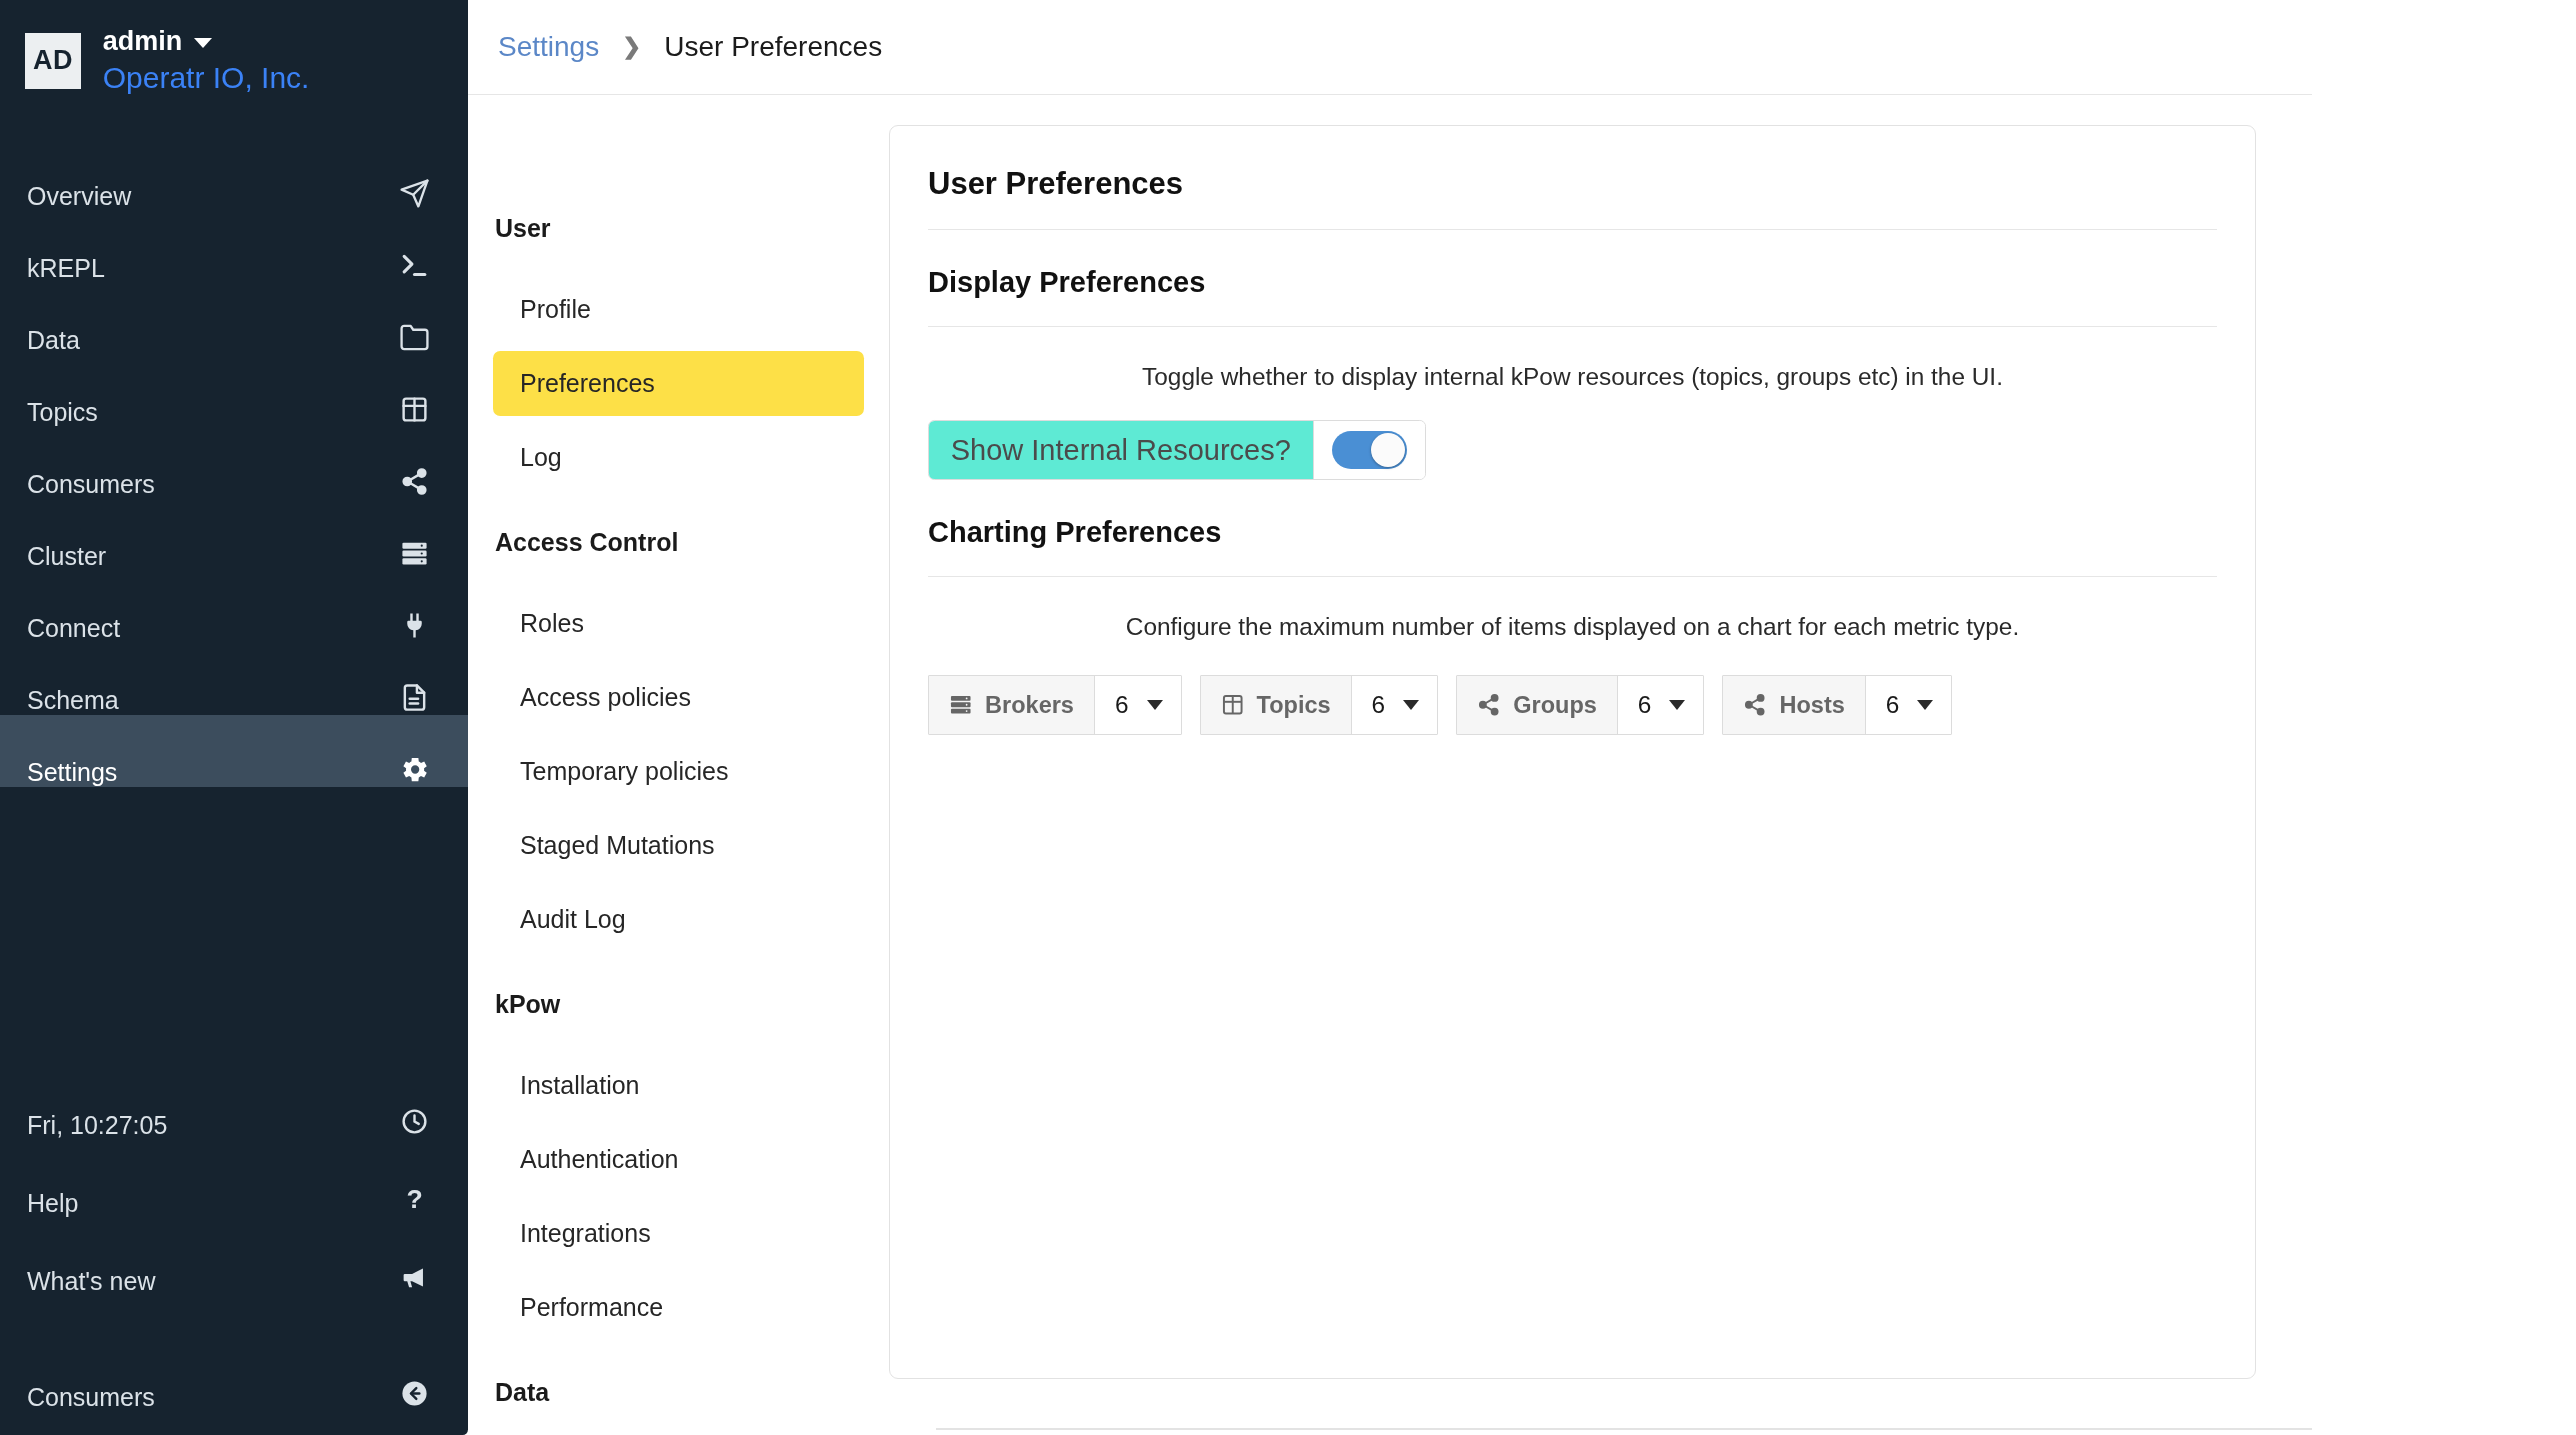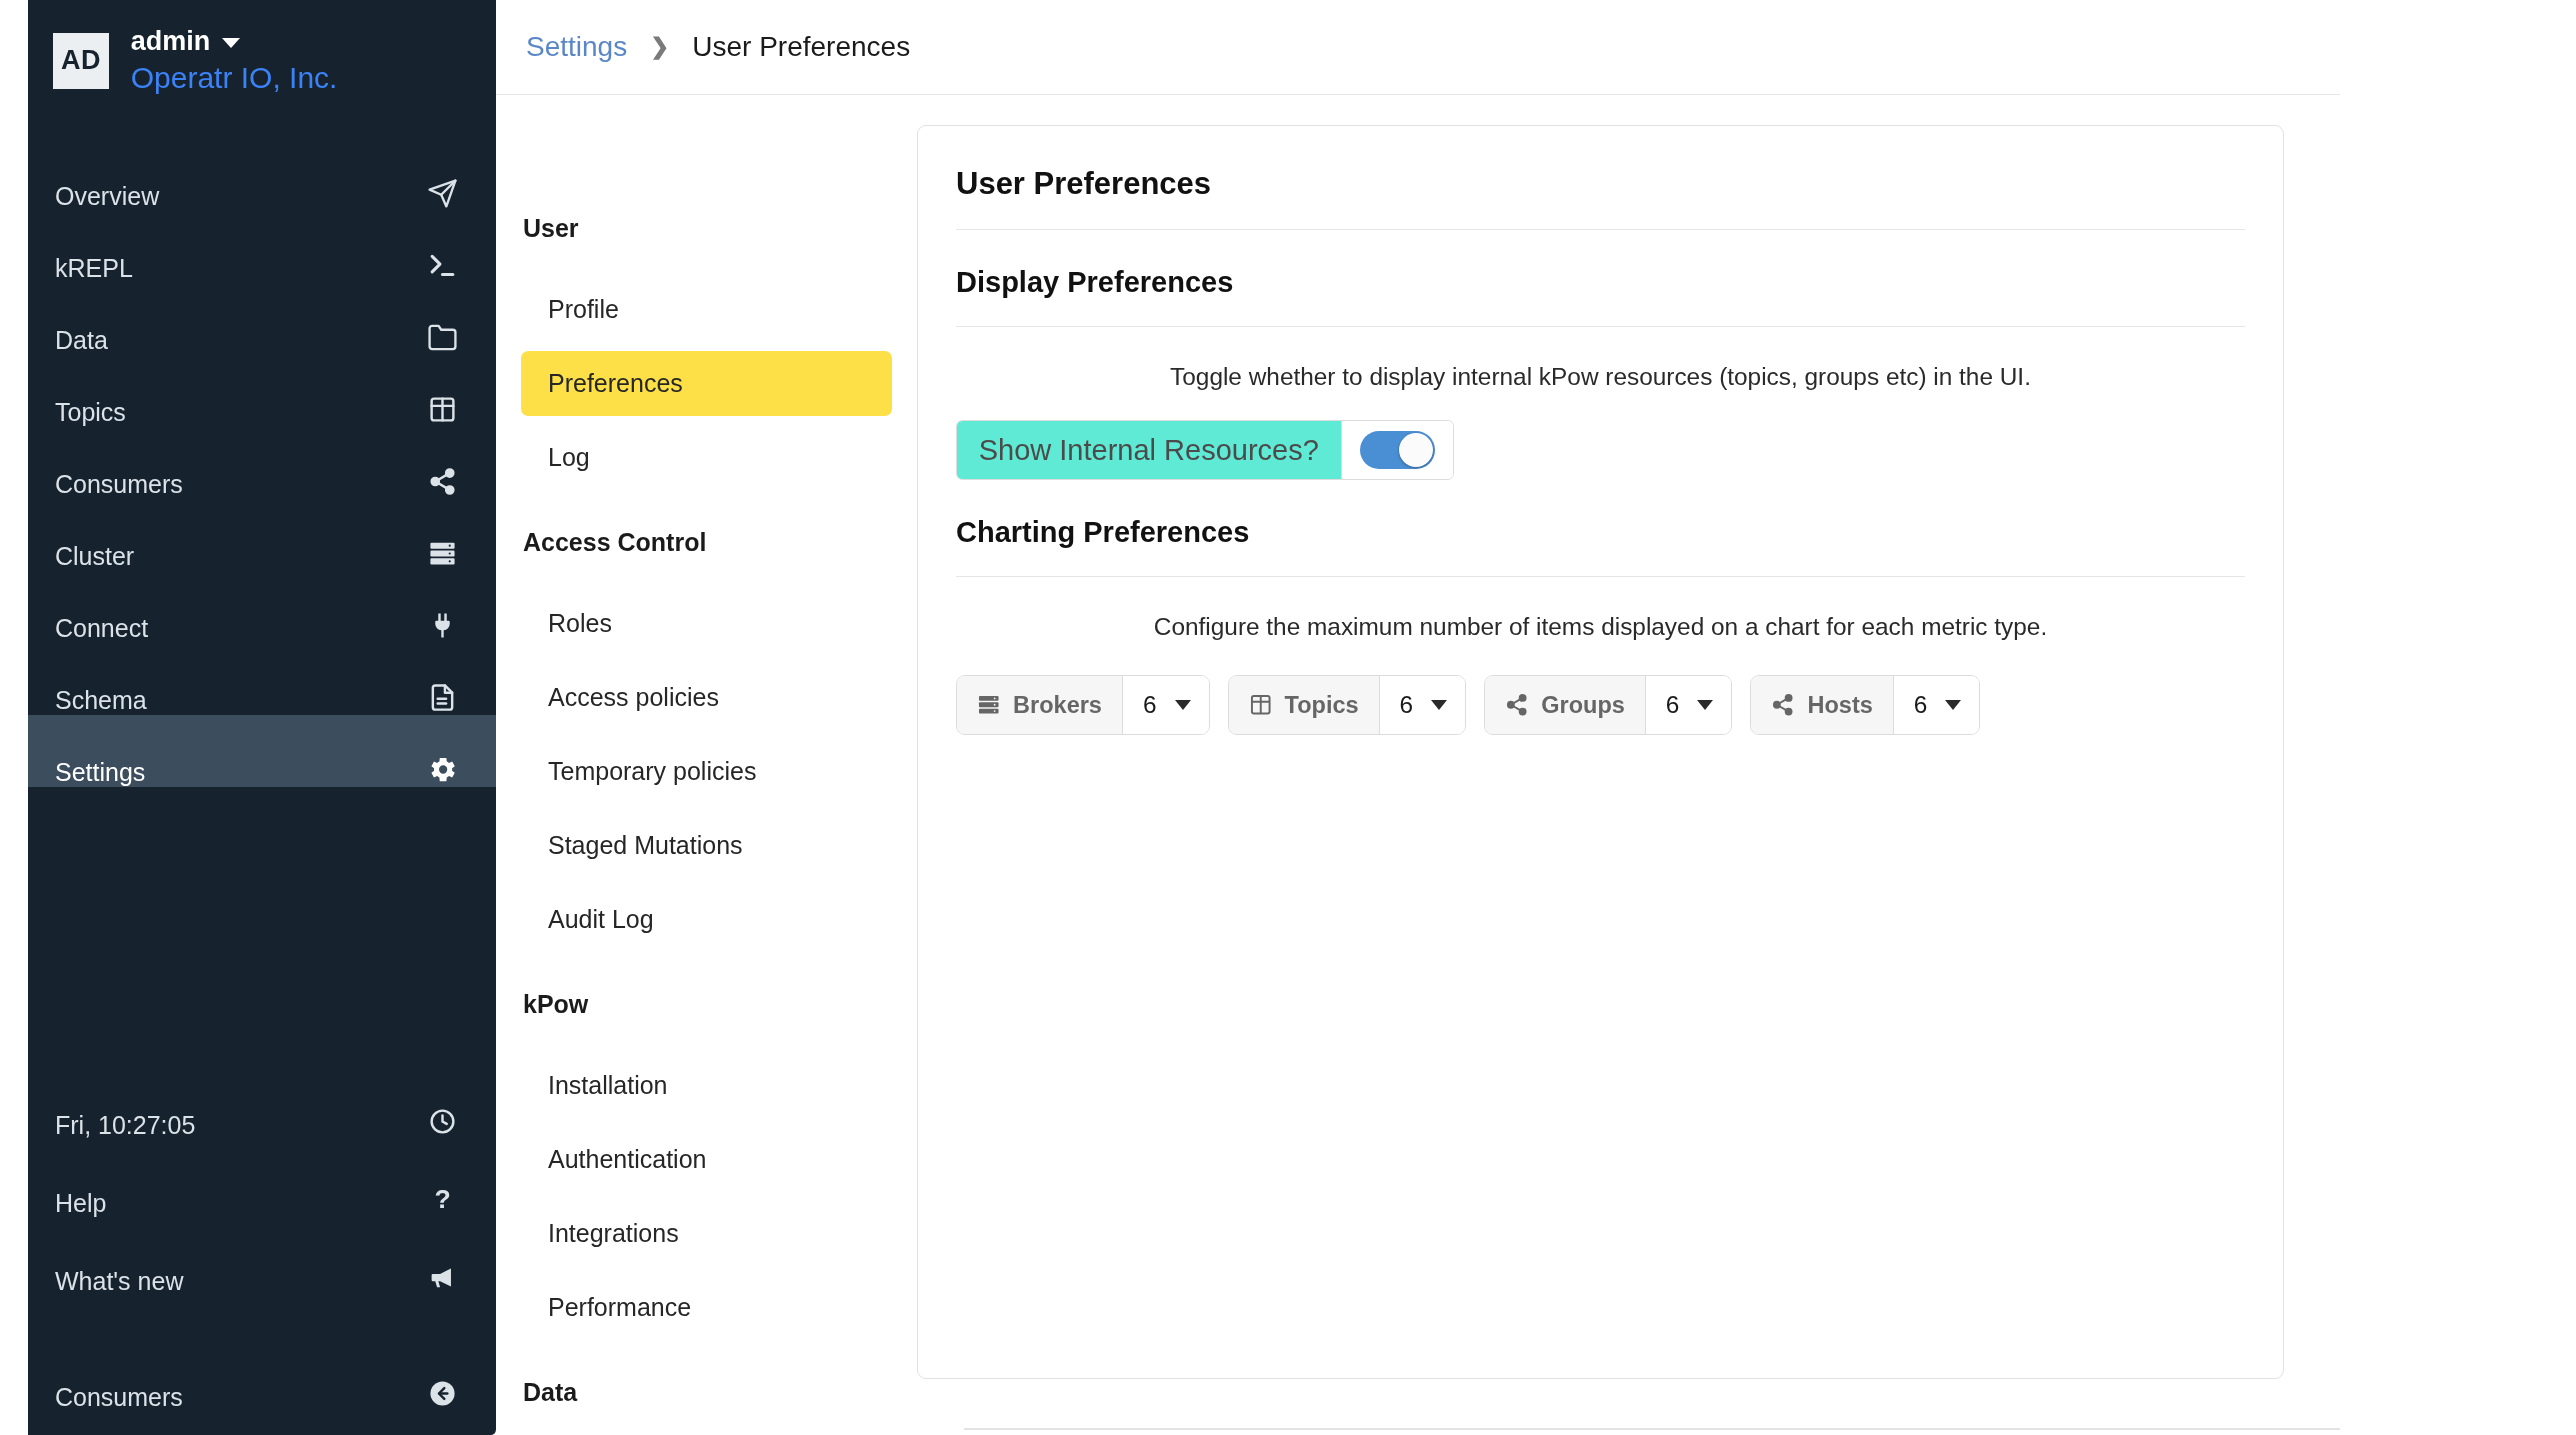--- a/index.html
+++ b/index.html
@@ -2,21 +2,21 @@
 <html style="font-size:14.4px"><head>
 <meta charset="utf-8">
 <style>
   * { box-sizing: border-box; margin: 0; padding: 0; }
   html, body {
     width: 2576px; height: 1435px;
     font-family: "Liberation Sans", sans-serif;
     background: #ffffff;
     overflow: hidden;
   }
-  #app { position: relative; width: 2312px; height: 1435px; display: flex; margin-left: 28px; }
+  #app { position: relative; width: 2312px; height: 1435px; display: flex; }
 
   
   #sidebar {
     width: 468px; height: 1435px;
     background: #16232f;
     flex: 0 0 468px;
     position: relative;
     display: flex; flex-direction: column;
     border-bottom-right-radius: 5.4px;
     overflow: hidden;
@@ -177,21 +177,21 @@
     position: absolute; top: 1.8px; right: 1.8px;
     width: 34px; height: 34px; border-radius: 50%;
     background: #fbfbfb;
     box-shadow: 0 0.9px 2.7px rgba(0,0,0,0.35);
   }
 
   
   .metric-row { margin-top: 34px; display: flex; gap: 18px; }
   .metric {
     display: inline-flex; align-items: stretch;
-    border: 1.8px solid #dcdcdc; border-radius: 9px;
+    border: 1.8px solid #dcdcdc; border-radius: 1px;
     overflow: hidden; height: 60px;
     cursor: pointer;
   }
   .metric-left {
     background: #f6f6f6;
     display: flex; align-items: center; gap: 12.6px;
     padding: 0 20px;
     font-size: 23.5px; color: #666;
     border-right: 1.8px solid #dcdcdc;
     font-weight: 600;

